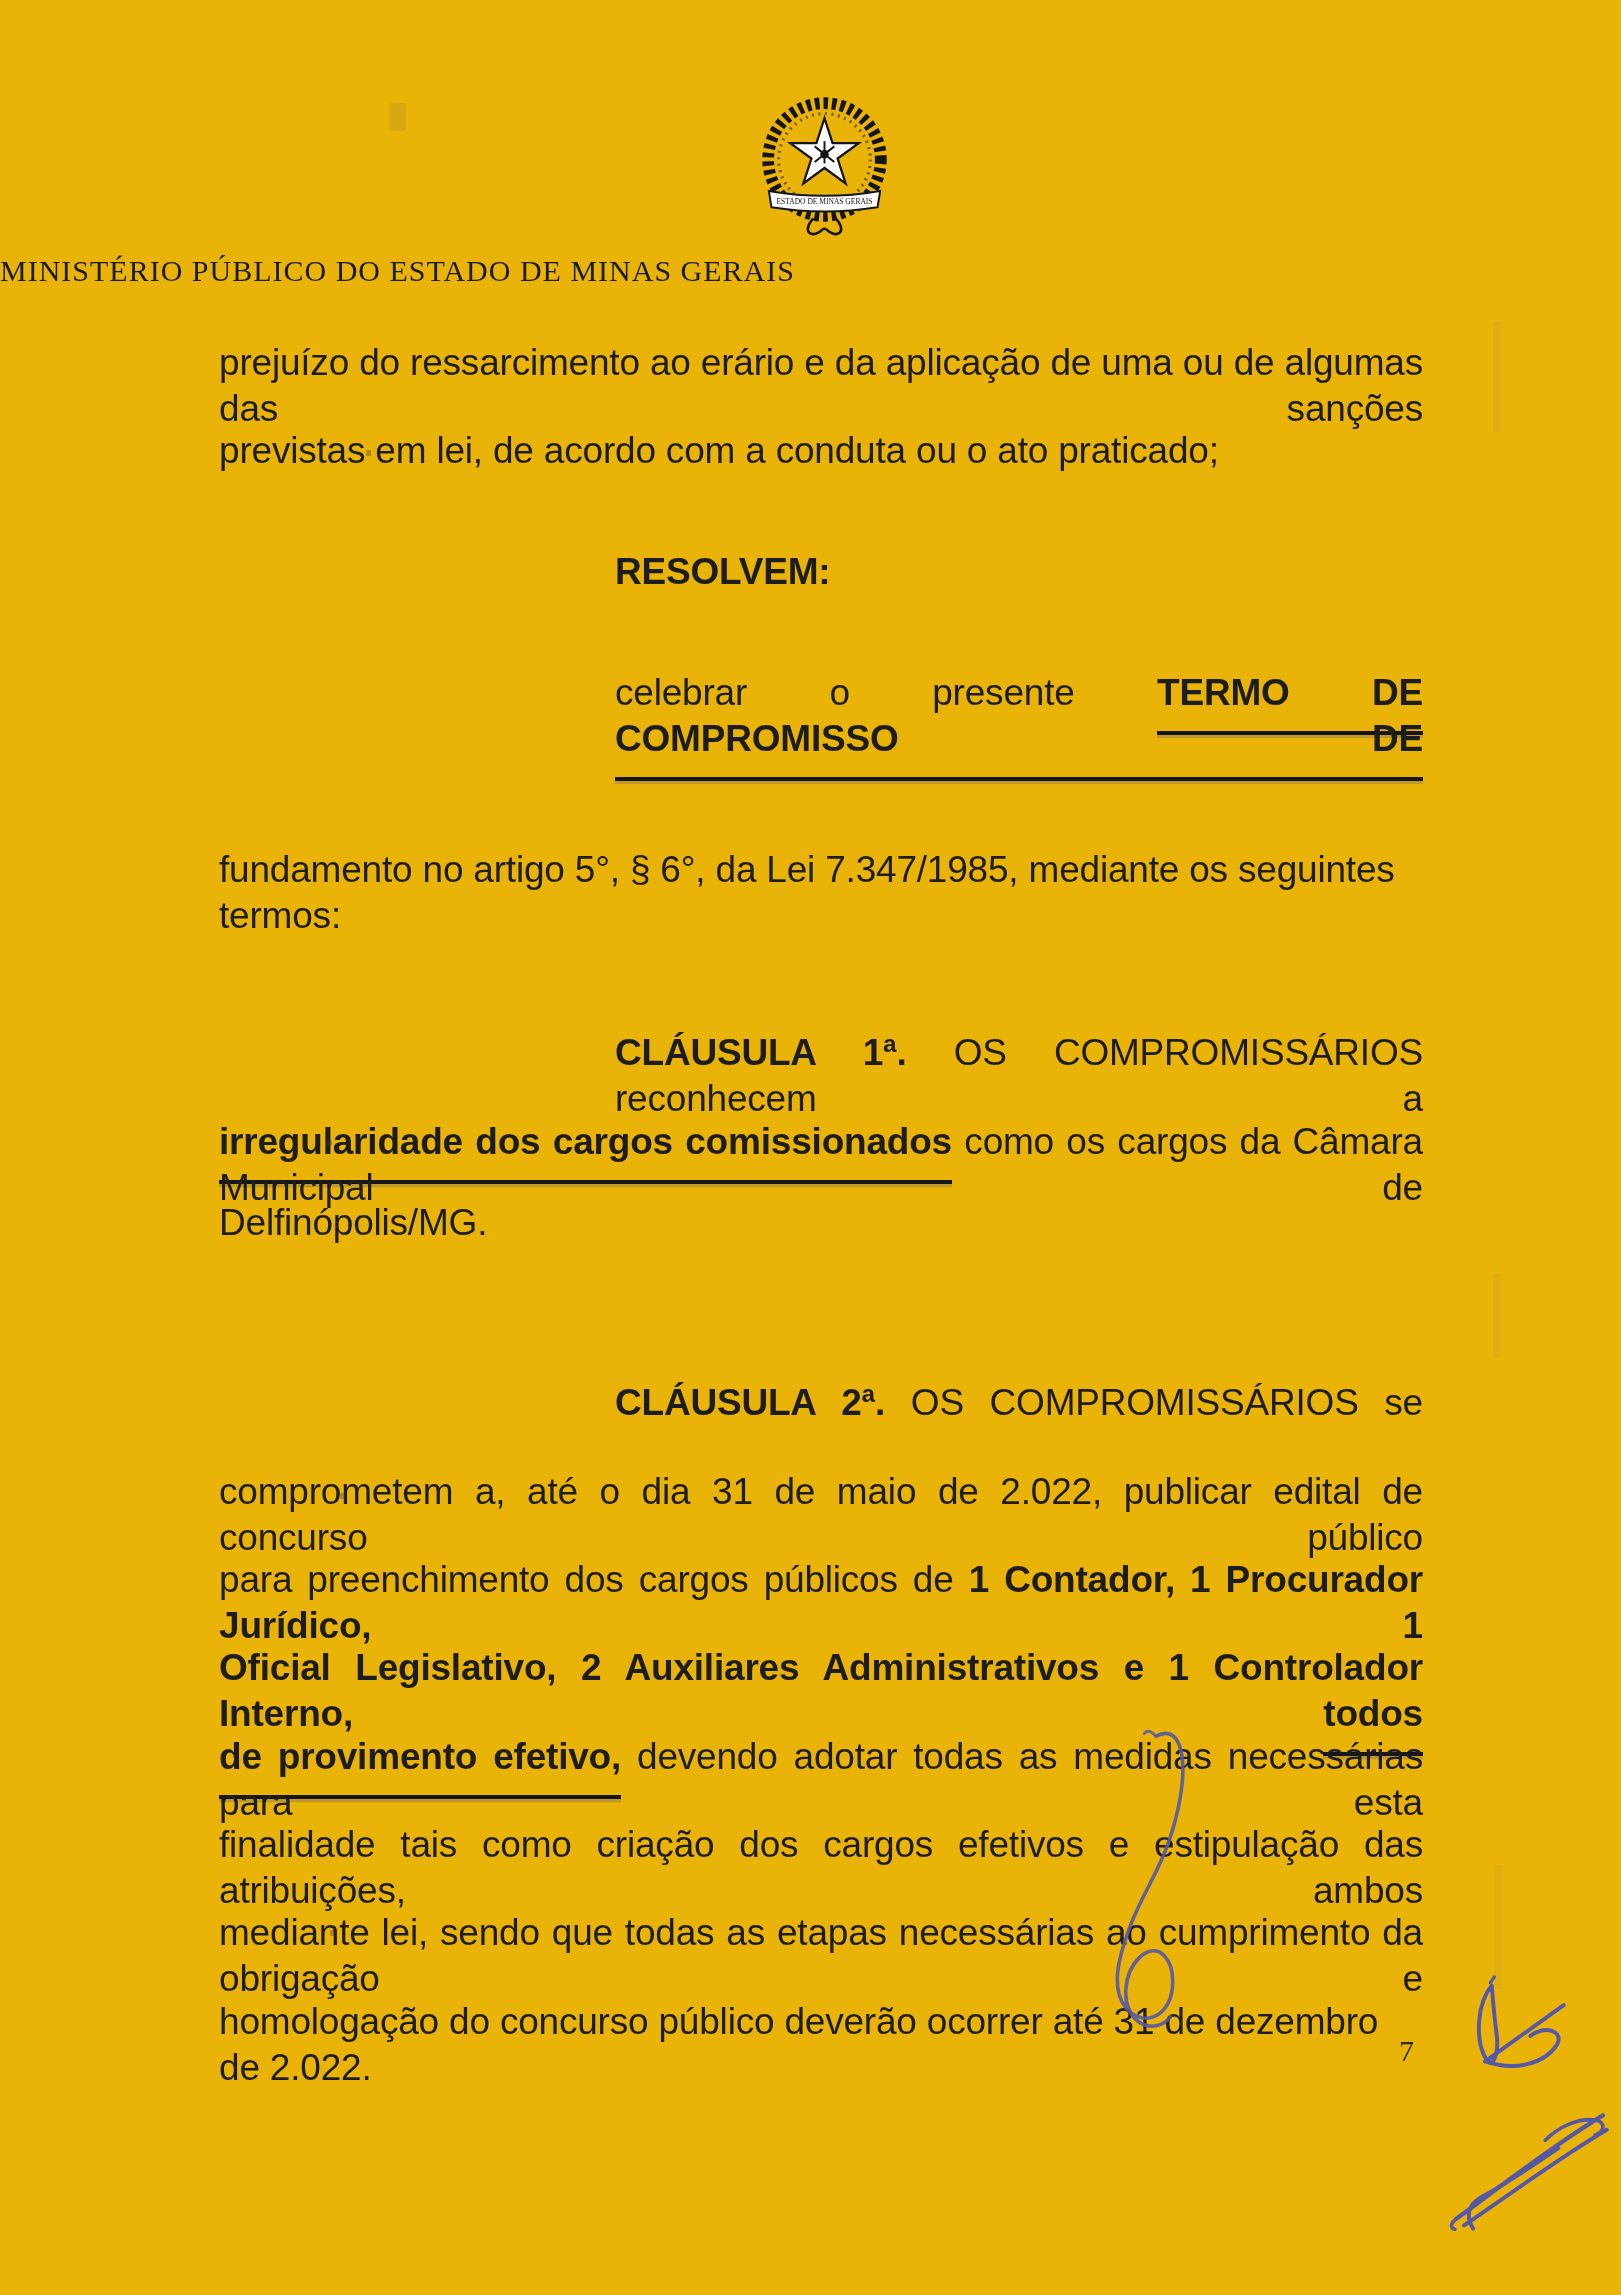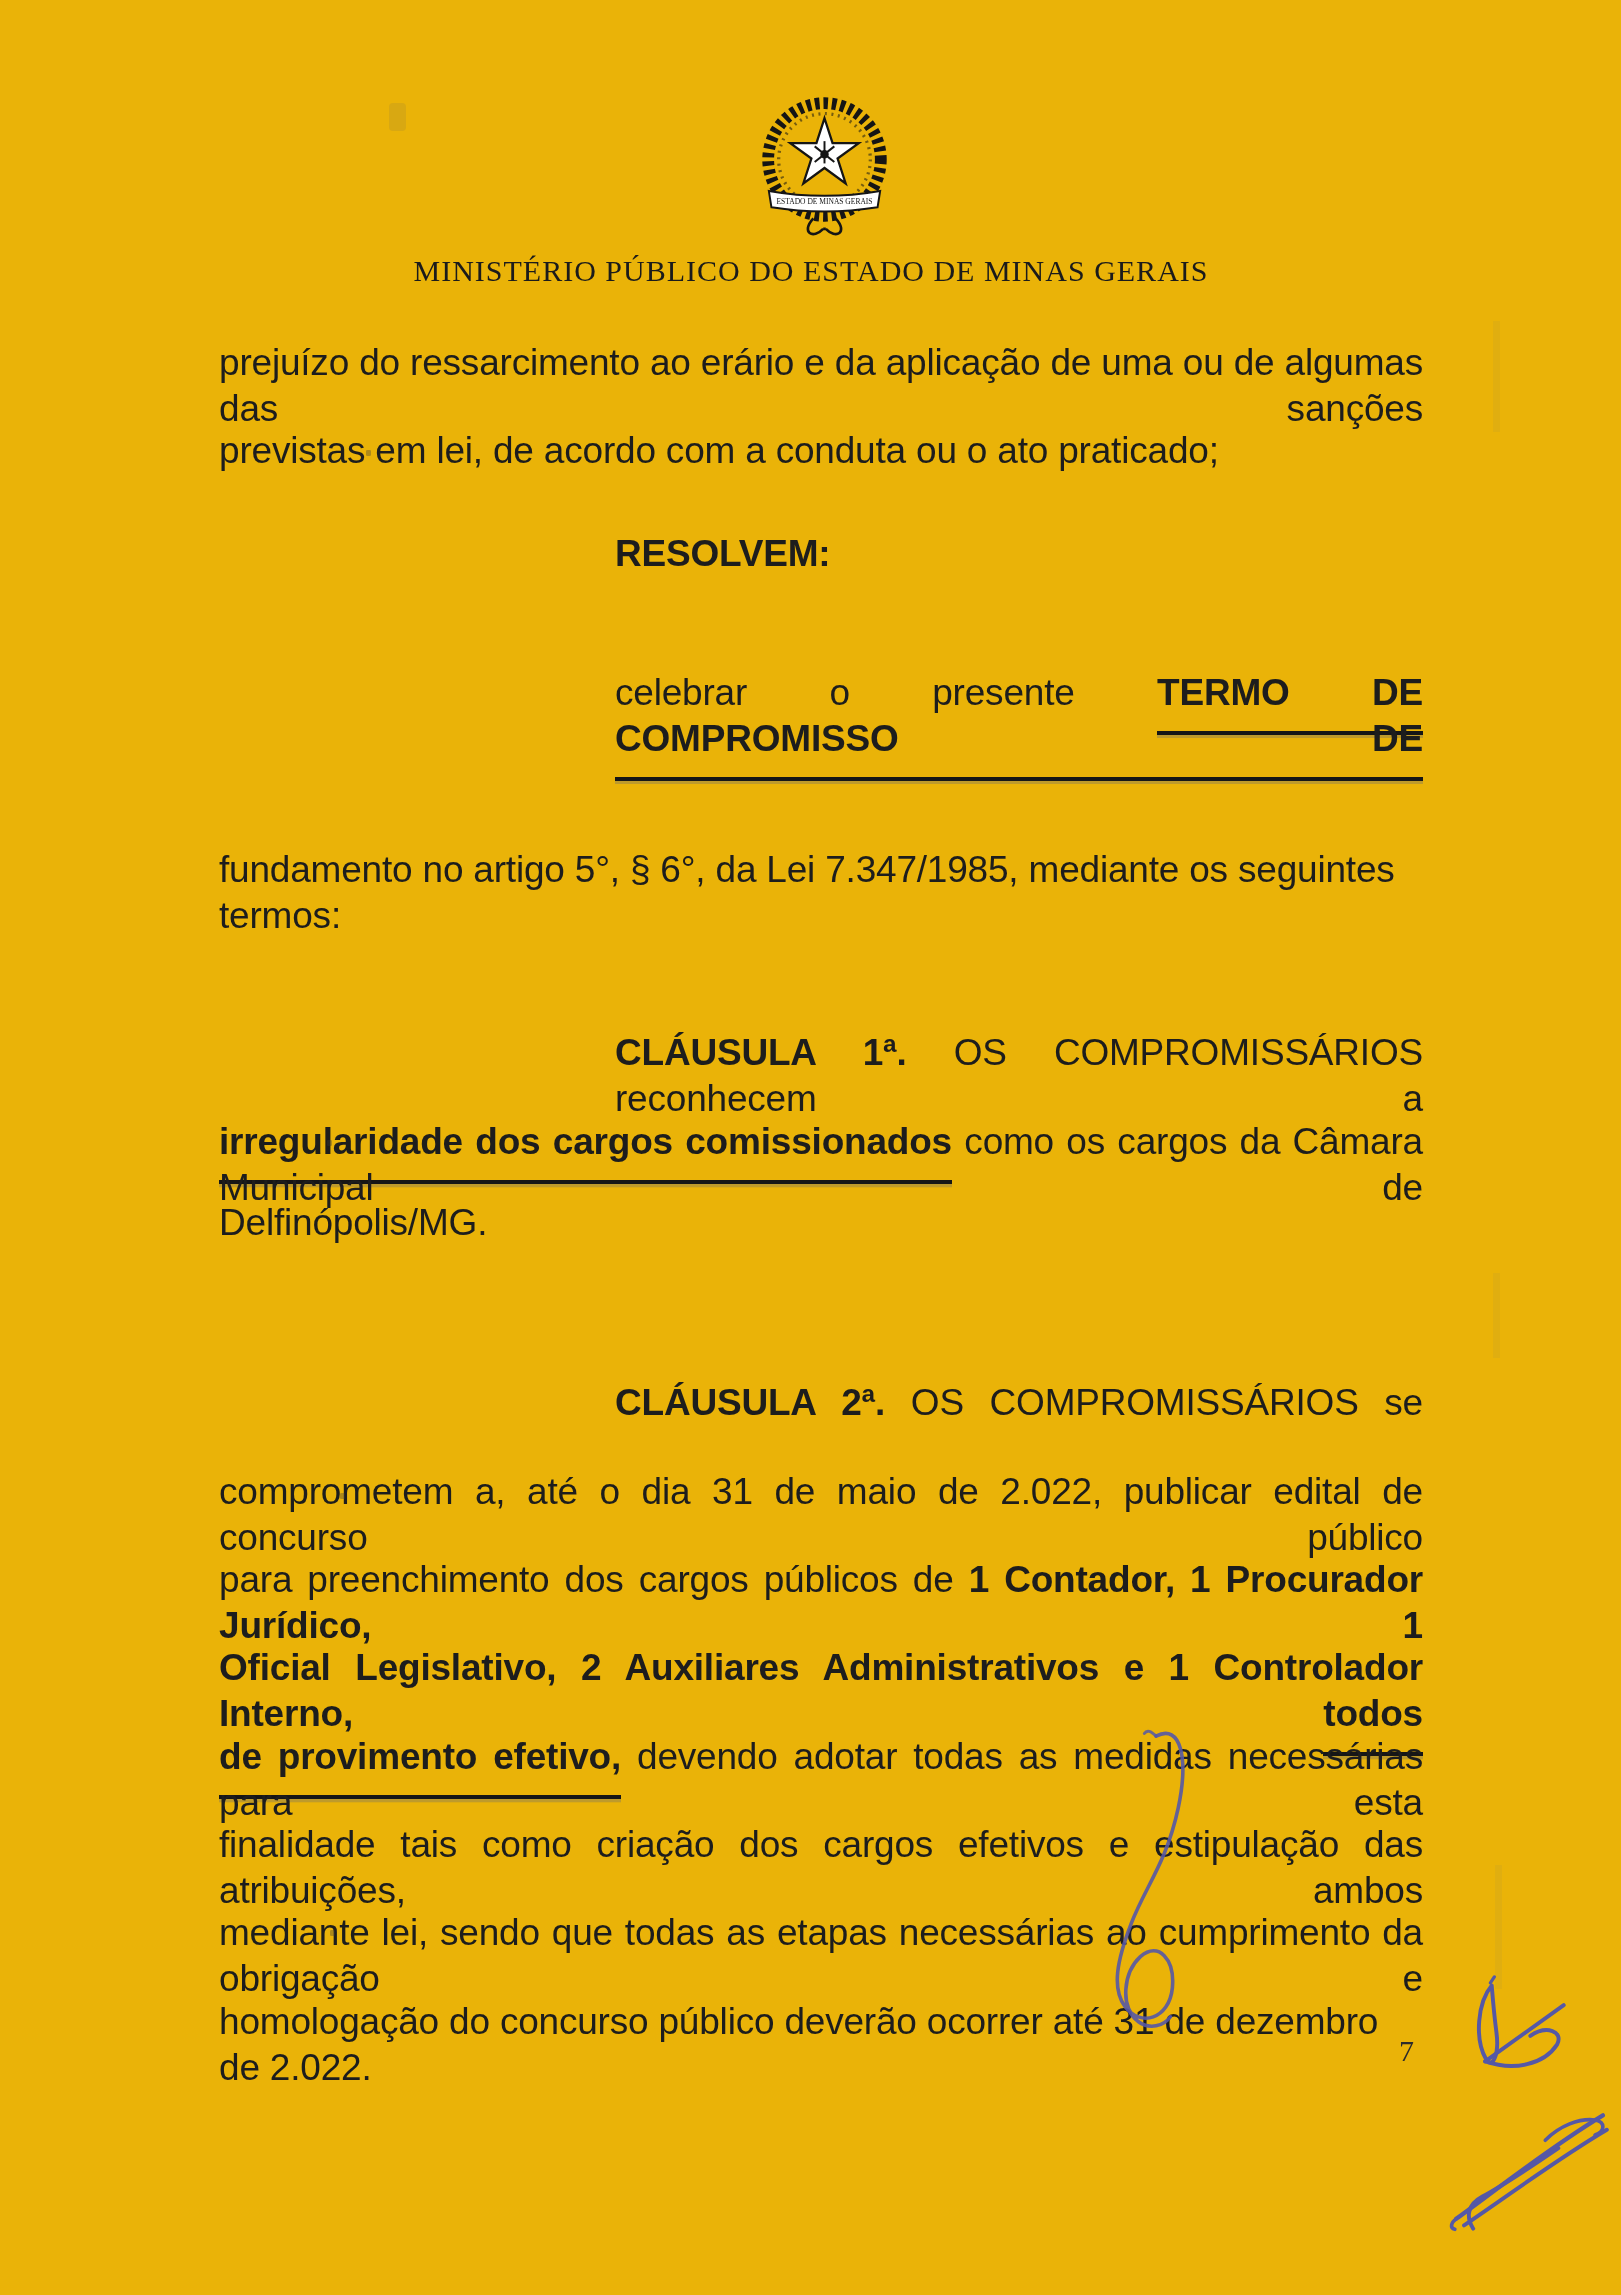--- a/index.html
+++ b/index.html
@@ -7,21 +7,20 @@
     position:relative;
     width:1622px;height:2295px;
     background:#eab308;
     overflow:hidden;
     font-family:"Liberation Sans","DejaVu Sans",sans-serif;
     color:#1d1d1d;
   }
   
   .hdr-inst{
     position:absolute;top:254px;left:0;width:1622px;
-    text-align:center;
     font-family:"Liberation Serif","DejaVu Serif",serif;
     font-size:30px;letter-spacing:1px;color:#1b1b1b;
   }
   .seal{position:absolute;left:749px;top:94px;width:151px;height:148px;}
   
   .line{
     position:absolute;left:219px;width:1204px;
     font-size:37px;line-height:1.25;letter-spacing:-0.2px;
     white-space:normal;
     margin-top:31px;
@@ -65,21 +64,21 @@
     <path d="M30 148 Q115 163 200 148 L196 173 Q115 186 34 173 Z" fill="#ffffff" stroke="#151515" stroke-width="3"></path>
     <text x="115" y="168" text-anchor="middle" font-size="11.5" font-family="Liberation Serif, DejaVu Serif, serif" fill="#151515">ESTADO DE MINAS GERAIS</text>
     <path d="M98 190 C78 212 98 222 113 206 M132 190 C152 212 132 222 117 206 M113 206 L117 206" fill="none" stroke="#151515" stroke-width="4"></path>
   </svg>
 
   <div class="hdr-inst">MINISTÉRIO PÚBLICO DO ESTADO DE MINAS GERAIS</div>
 
   <div class="line just" style="top:309px"><span>prejuízo do ressarcimento ao erário e da aplicação de uma ou de algumas das sanções</span></div>
   <div class="line" style="top:397px"><span>previstas em lei, de acordo com a conduta ou o ato praticado;</span></div>
 
-  <div class="line ind" style="top:500px"><span class="b">RESOLVEM:</span></div>
+  <div class="line ind" style="top:518px"><span class="b">RESOLVEM:</span></div>
 
   <div class="line ind just" style="top:639px"><span>celebrar o presente </span><span class="bu">TERMO DE COMPROMISSO DE</span></div>
   <div class="line" style="top:816px"><span>fundamento no artigo 5°, § 6°, da Lei 7.347/1985, mediante os seguintes termos:</span></div>
 
   <div class="line ind just" style="top:999px"><span class="b">CLÁUSULA 1ª.</span><span> OS COMPROMISSÁRIOS reconhecem a</span></div>
   <div class="line just" style="top:1088px"><span class="bu">irregularidade dos cargos comissionados</span><span> como os cargos da Câmara Municipal de</span></div>
   <div class="line" style="top:1169px"><span>Delfinópolis/MG.</span></div>
 
   <div class="line ind just" style="top:1349px"><span class="b">CLÁUSULA 2ª.</span><span> OS COMPROMISSÁRIOS se</span></div>
   <div class="line just" style="top:1438px"><span>comprometem a, até o dia 31 de maio de 2.022, publicar edital de concurso público</span></div>

